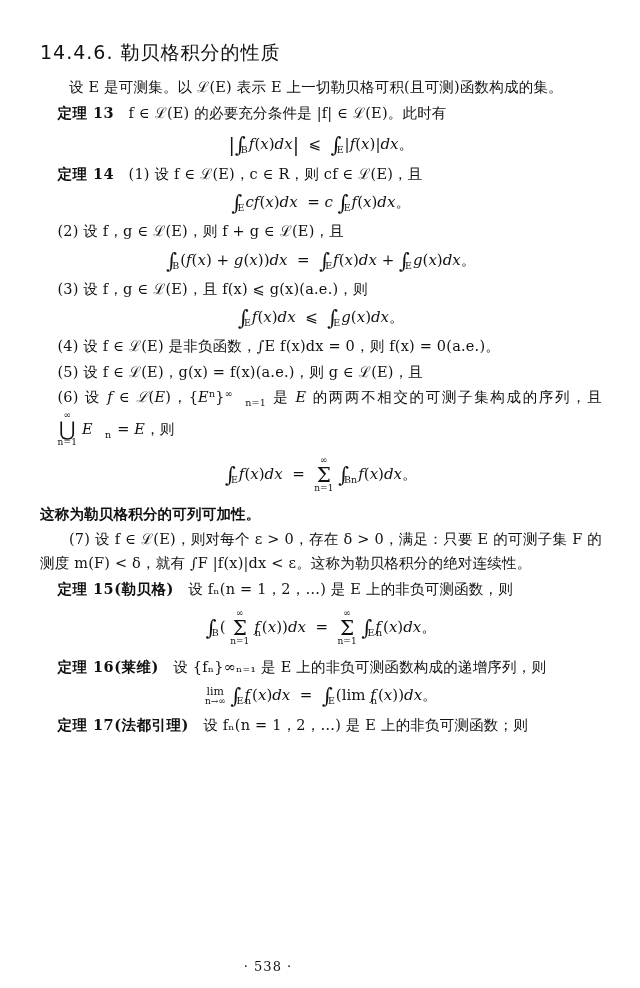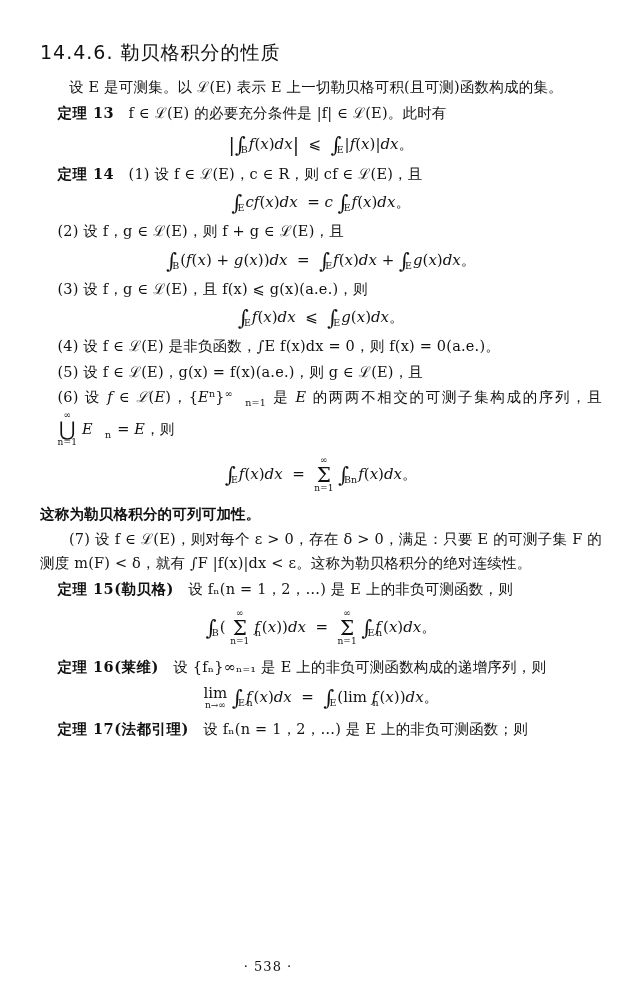--- a/index.html
+++ b/index.html
@@ -94,21 +94,21 @@
   }
   .stack .top { font-size: 9px; display: block; height: 10px; }
   .stack .mid { font-size: 20px; display: block; line-height: 0.9; }
   .stack .bot { font-size: 9px; display: block; height: 11px; }
   .lim-stack {
     display: inline-block;
     text-align: center;
     vertical-align: middle;
     line-height: 1;
   }
-  .lim-stack .mid { font-size: 15px; display: block; }
+  .lim-stack .mid { font-size: 11px; display: block; }
   .lim-stack .bot { font-size: 9px; display: block; }
   .union-stack {
     display: inline-block;
     text-align: center;
     vertical-align: middle;
     line-height: 1;
   }
   .union-stack .top { font-size: 9px; display: block; height: 10px; }
   .union-stack .mid { font-size: 20px; display: block; line-height: 0.85; }
   .union-stack .bot { font-size: 9px; display: block; height: 11px; }

